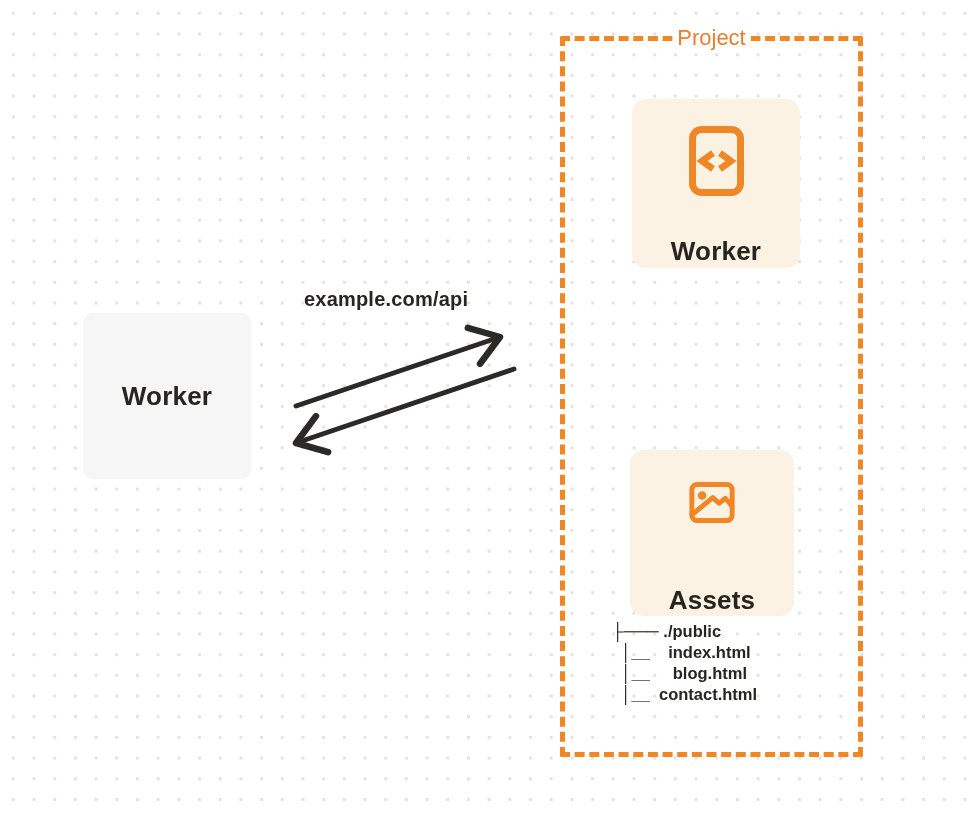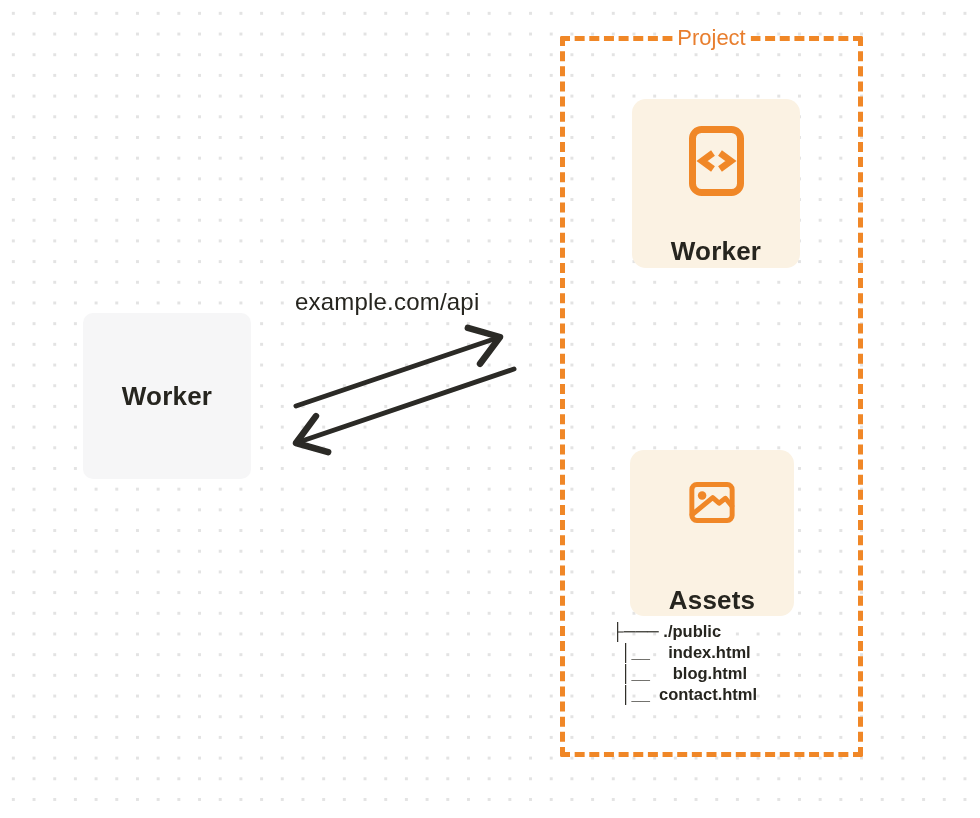--- a/index.html
+++ b/index.html
@@ -11,21 +11,21 @@
   .canvas{
     position:relative;width:980px;height:818px;overflow:hidden;
     background-color:var(--bg);
     background-image:radial-gradient(circle,var(--dot) 1.6px,transparent 1.7px);
     background-size:20.7px 20.7px;background-position:3px 3px;
   }
   .arrows{position:absolute;left:0;top:0;width:980px;height:818px;pointer-events:none;}
   .arrow-line{stroke:var(--arrow);stroke-width:5;fill:none;stroke-linecap:round;}
   .arrow-head-path{stroke:var(--arrow);fill:none;stroke-width:1.3;stroke-linecap:round;stroke-linejoin:round;}
   .api-label{
-    position:absolute;left:295px;top:288px;font-size:24px;font-weight:400;color:var(--ink);
+    position:absolute;left:304px;top:288px;font-size:20px;font-weight:700;color:var(--ink);
     letter-spacing:.2px;
   }
   .client-box{
     position:absolute;left:83px;top:313px;width:168px;height:166px;
     background:var(--client-bg);border-radius:10px;
     display:flex;align-items:center;justify-content:center;
   }
   .node-label{font-size:26px;font-weight:700;color:var(--ink);letter-spacing:.2px;}
   .project-box{
     position:absolute;left:560px;top:36px;width:303px;height:721px;

